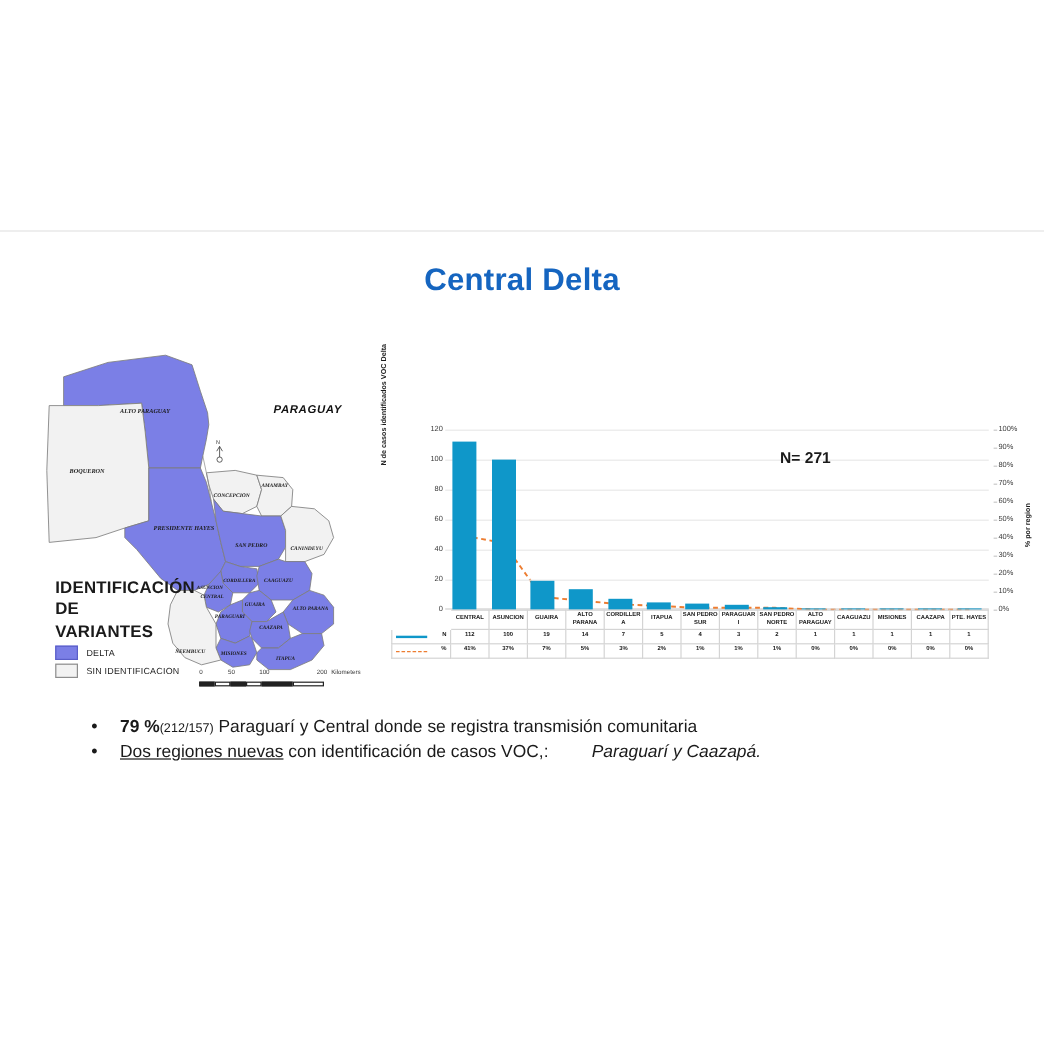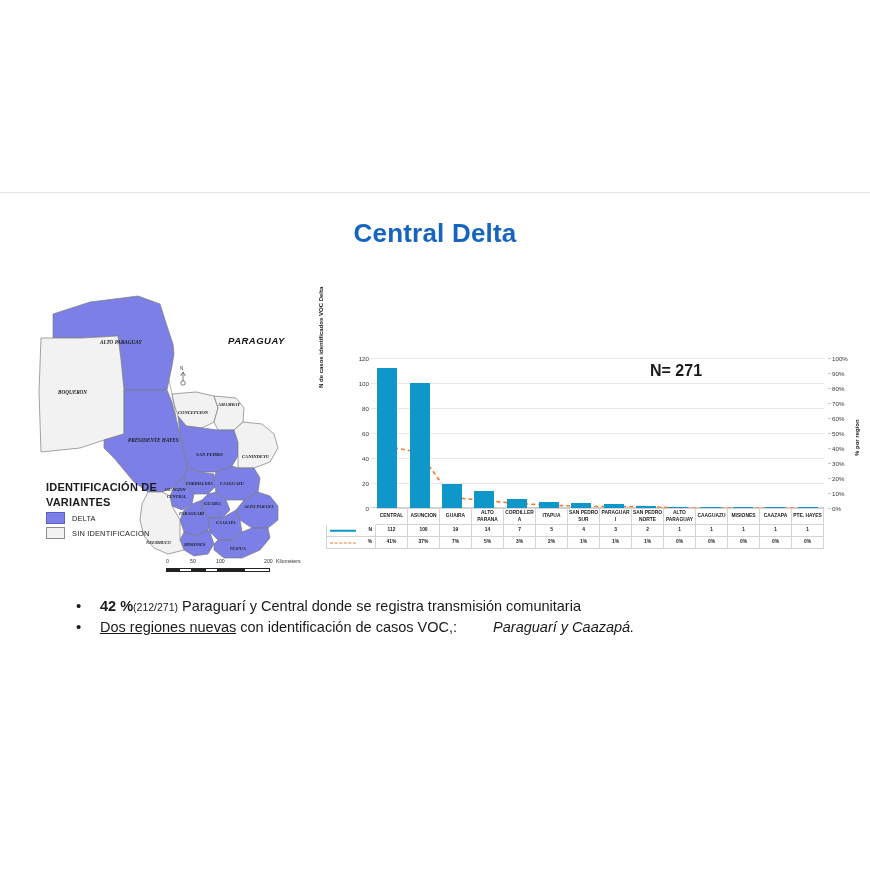--- a/index.html
+++ b/index.html
@@ -58,21 +58,21 @@
     letter-spacing: 0.5px;
   }
 
   
   #map-legend {
     position: absolute;
     left: 8px; top: 198px;
     width: 130px;
   }
   .legend-title {
-    font-size: 11px;
+    font-size: 14px;
     font-weight: bold;
     color: #1a1a1a;
     line-height: 1.32;
     letter-spacing: 0.2px;
   }
   .legend-row {
     display: flex;
     align-items: center;
     margin-top: 3px;
   }
@@ -207,22 +207,22 @@
     left: 534px; top: 128px;
     font-size: 6px;
     font-weight: bold;
     color: #1a1a1a;
     transform: rotate(-90deg);
     transform-origin: left top;
     white-space: nowrap;
   }
   #n-annotation {
     position: absolute;
-    left: 330px; top: 34px;
-    font-size: 16px;
+    left: 330px; top: 46px;
+    font-size: 13px;
     font-weight: bold;
     color: #1a1a1a;
   }
 
   
   #data-table {
     position: absolute;
     left: 6px; top: 180px;
     width: 498px;
     border-collapse: collapse;
@@ -521,20 +521,20 @@
           <td>0%</td>
         </tr>
       </tbody>
   </table>
 </div>
 
 <div id="bullets">
 
   <div class="bullet-row">
     <span class="bullet-dot">•</span>
-    <span><span class="b-bold">42 %</span><span class="b-small">(212/271)</span><span> Paraguarí y Central donde se registra transmisión comunitaria</span></span>
+    <span><span class="b-bold">79 %</span><span class="b-small">(212/157)</span><span> Paraguarí y Central donde se registra transmisión comunitaria</span></span>
   </div>
 
   <div class="bullet-row">
     <span class="bullet-dot">•</span>
     <span><span class="b-underline">Dos regiones nuevas</span><span> con identificación de casos VOC,: </span><span class="b-italic">Paraguarí y Caazapá.</span></span>
   </div>
 </div>
 
 </body></html>

